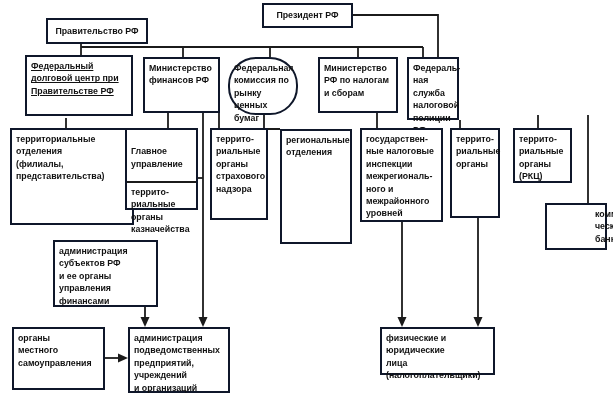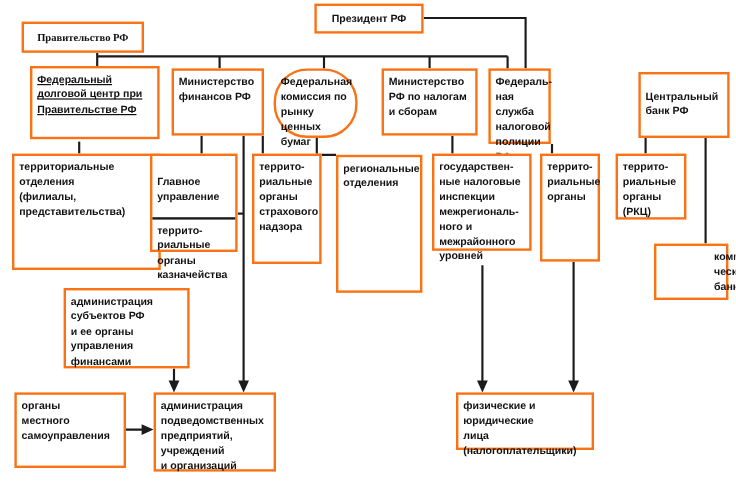--- a/index.html
+++ b/index.html
@@ -10,21 +10,21 @@
     font-family:"Liberation Sans", sans-serif;
     overflow:hidden;
   }
   .wires {
     position:absolute; left:0; top:0; width:613px; height:406px;
     pointer-events:none;
   }
   .node {
     position:absolute;
     box-sizing:border-box;
-    border:2px solid #f97316;
+    border:2px solid #0f172a;
     background:#ffffff;
     color:#111111;
     font-size:8.8px;
     font-weight:bold;
     line-height:12.4px;
     padding:3px 3px 2px 4px;
     white-space:pre-line;
   }
   .node.center {
     display:flex; align-items:center; justify-content:center;
@@ -83,21 +83,21 @@
       <polygon points="203,327 198.5,317 207.5,317"></polygon>
       <polygon points="402,327 397.5,317 406.5,317"></polygon>
       <polygon points="478,327 473.5,317 482.5,317"></polygon>
       <polygon points="145,327 140.5,317 149.5,317"></polygon>
       <polygon points="128,358 118,353.5 118,362.5"></polygon>
     </g>
   </svg>
 
   <div class="node center" style="left:262px; top:3px;  width:91px;  height:25px;">Президент РФ</div>
 
-  <div class="node center" style="left:18px;  top:18px; width:102px; height:26px;font-family:Liberation Serif, serif;">Правительство РФ</div>
+  <div class="node center" style="left:46px;  top:18px; width:102px; height:26px;">Правительство РФ</div>
 
   <div class="node" style="left:25px;  top:55px; width:108px; height:61px;text-decoration:underline;">Федеральный
 долговой центр при
 Правительстве РФ</div>
 
   <div class="node" style="left:143px; top:57px; width:77px; height:56px;">Министерство
 финансов РФ</div>
 
   <div class="node" style="left:228px; top:57px; width:70px; height:58px;border-radius:28px;">Федеральная
 комиссия по
@@ -106,22 +106,20 @@
 
   <div class="node" style="left:318px; top:57px; width:80px; height:56px;">Министерство
 РФ по налогам
 и сборам</div>
 
   <div class="node" style="left:407px; top:57px; width:52px; height:63px;">Федераль-
 ная служба
 налоговой
 полиции РФ</div>
 
-  <div class="node" style="left:532px; top:60px; width:76px; height:55px; padding-top:12px;">Центральный
-банк РФ</div>
 
   <div class="node" style="left:10px;  top:128px; width:124px; height:97px;">территориальные
 отделения
 (филиалы,
 представительства)</div>
 
   <div class="node stack" style="left:125px; top:128px; width:73px; height:82px;">
     <div class="section" style="height:21px;">Главное
 управление</div>
     <div class="section">террито-
@@ -132,21 +130,21 @@
 
   <div class="node" style="left:210px; top:128px; width:58px; height:92px;">террито-
 риальные
 органы
 страхового
 надзора</div>
 
   <div class="node" style="left:280px; top:129px; width:72px; height:115px;">региональные
 отделения</div>
 
-  <div class="node" style="left:360px; top:128px; width:83px; height:81px;">государствен-
+  <div class="node" style="left:360px; top:128px; width:83px; height:94px;">государствен-
 ные налоговые
 инспекции
 межрегиональ-
 ного и
 межрайонного
 уровней</div>
 
   <div class="node" style="left:450px; top:128px; width:50px; height:90px;">террито-
 риальные
 органы</div>

